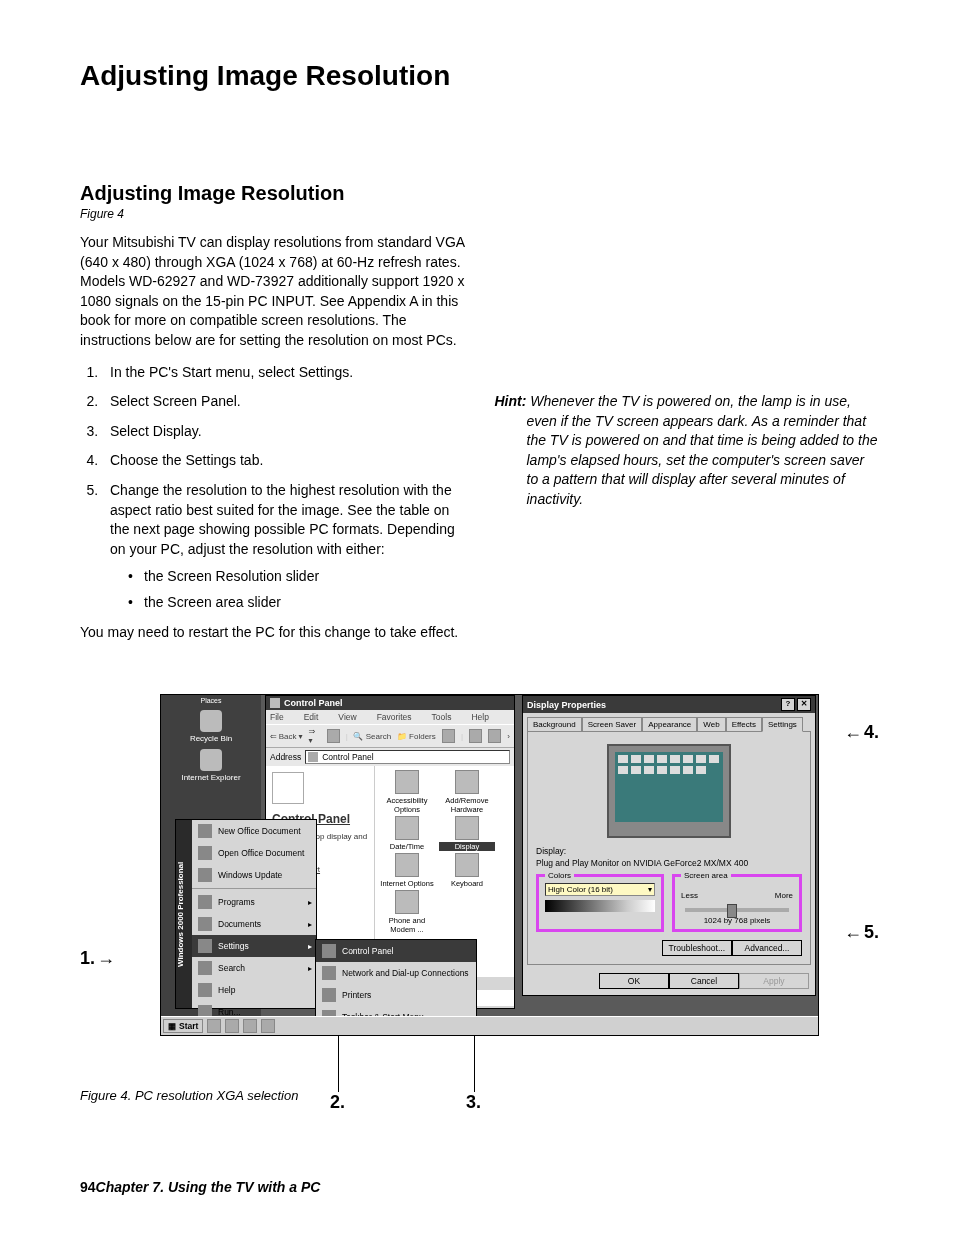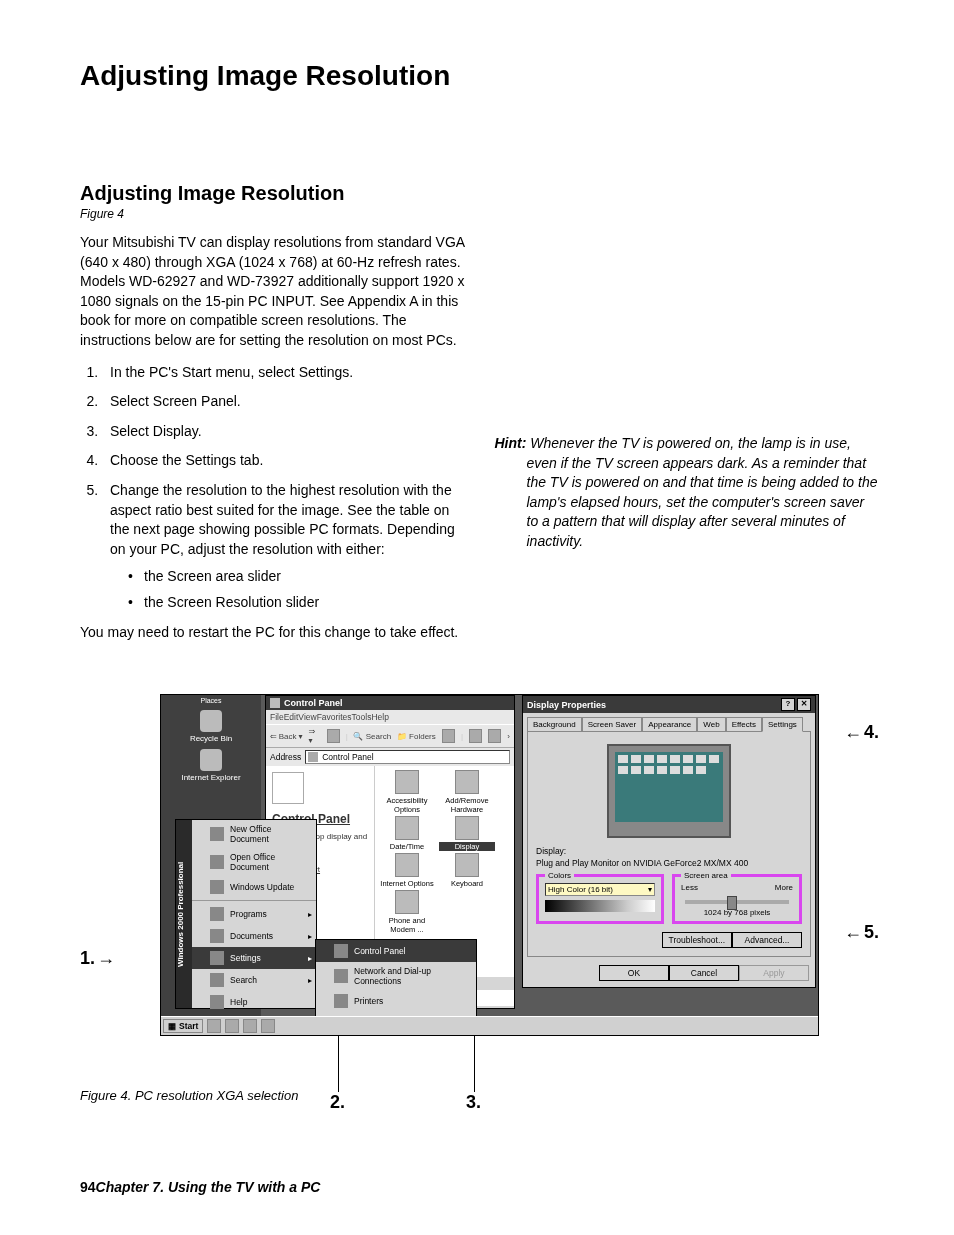--- a/index.html
+++ b/index.html
@@ -73,21 +73,20 @@
     content: "•";
     position: absolute;
     left: 0;
   }
   .hint {
     font-size: 14px;
     font-style: italic;
     line-height: 1.4;
     padding-left: 32px;
     text-indent: -32px;
-    margin-top: 42px;
   }
   .hint-label {
     font-weight: bold;
   }
   .figure-wrap {
     position: absolute;
     left: 80px;
     right: 75px;
     top: 694px;
   }
@@ -142,21 +141,21 @@
     font-weight: bold;
     padding: 4px 0;
   }
   .startmenu .items {
     flex: 1;
   }
   .sm-item {
     display: flex;
     align-items: center;
     gap: 6px;
-    padding: 4px 18px;
+    padding: 4px 6px;
     font-size: 8.5px;
     color: #000;
     position: relative;
   }
   .sm-item.sel {
     background: #3a3a3a;
     color: #fff;
   }
   .sm-item .ico {
     width: 14px; height: 14px;
@@ -199,21 +198,21 @@
     align-items: center;
     gap: 4px;
   }
   .titlebar .tico { width:10px;height:10px;background:#bbb;}
   .menubar {
     background: #e8e8e8;
     padding: 2px 4px;
     font-size: 8.5px;
     color: #444;
     display: flex;
-    gap: 0;
+    gap: 20px;
   }
   .toolbar {
     background: #e8e8e8;
     border-top:1px solid #fff;
     border-bottom:1px solid #aaa;
     padding: 2px 4px;
     font-size: 8px;
     color:#444;
     display:flex;
     gap:6px;
@@ -356,21 +355,21 @@
     font-size:8px;
     padding:1px 2px;
     box-sizing:border-box;
     display:flex;
     justify-content:space-between;
   }
   .slider {
     height:4px;background:#aaa;position:relative;margin:8px 4px 4px;
   }
   .slider .thumb { position:absolute; left:40%; top:-4px; width:8px;height:12px;background:#888;border:1px solid #444;}
-  .slider-labels { display:flex;justify-content:space-between;font-size:8px;}
+  .slider-labels { display:flex;justify-content:space-between;font-size:8px;margin-top:8px;}
   .res-readout { text-align:center;font-size:8px;margin-top:4px;}
   .swatch { width:100%; height:12px; background:linear-gradient(90deg,#000,#444,#888,#ccc,#fff); margin-top:4px;}
   .btnrow { display:flex; justify-content:flex-end; margin-top:8px;}
   .btnrow.inset { justify-content:flex-end;}
   .wbtn {
     min-width:56px;
     padding:2px 6px;
     font-size:8.5px;
     background:#d6d6d6;
     border:1px solid #000;
@@ -434,22 +433,22 @@
       <div class="fig-label">Figure 4</div>
       <div class="body-text">Your Mitsubishi TV can display resolutions from standard VGA (640 x 480) through XGA (1024 x 768) at 60-Hz refresh rates.  Models WD-62927 and WD-73927 additionally support 1920 x 1080 signals on the 15-pin PC INPUT.  See Appendix A in this book for more on compatible screen resolutions.  The instructions below are for setting the resolution on most PCs.</div>
       <ol class="steps">
         <li>In the PC's Start menu, select Settings.</li>
         <li>Select Screen Panel.</li>
         <li>Select Display.</li>
         <li>Choose the Settings tab.</li>
         <li>
           <span>Change the resolution to the highest resolution with the aspect ratio best suited for the image.  See the table on the next page showing possible PC formats.  Depending on your PC, adjust the resolution with either:</span>
           <ul class="sub">
+            <li>the Screen Resolution slider</li>
             <li>the Screen area slider</li>
-            <li>the Screen Resolution slider</li>
           </ul>
         </li>
       </ol>
       <div class="body-text">You may need to restart the PC for this change to take effect.</div>
     </div>
     <div class="col-right">
       <div class="hint">
         <span class="hint-label">Hint:</span><span>  Whenever the TV is powered on, the lamp is in use, even if the TV screen appears dark.  As a reminder that the TV is powered on and that time is being added to the lamp's elapsed hours, set the computer's screen saver to a pattern that will display after several minutes of inactivity.</span>
       </div>
     </div>

